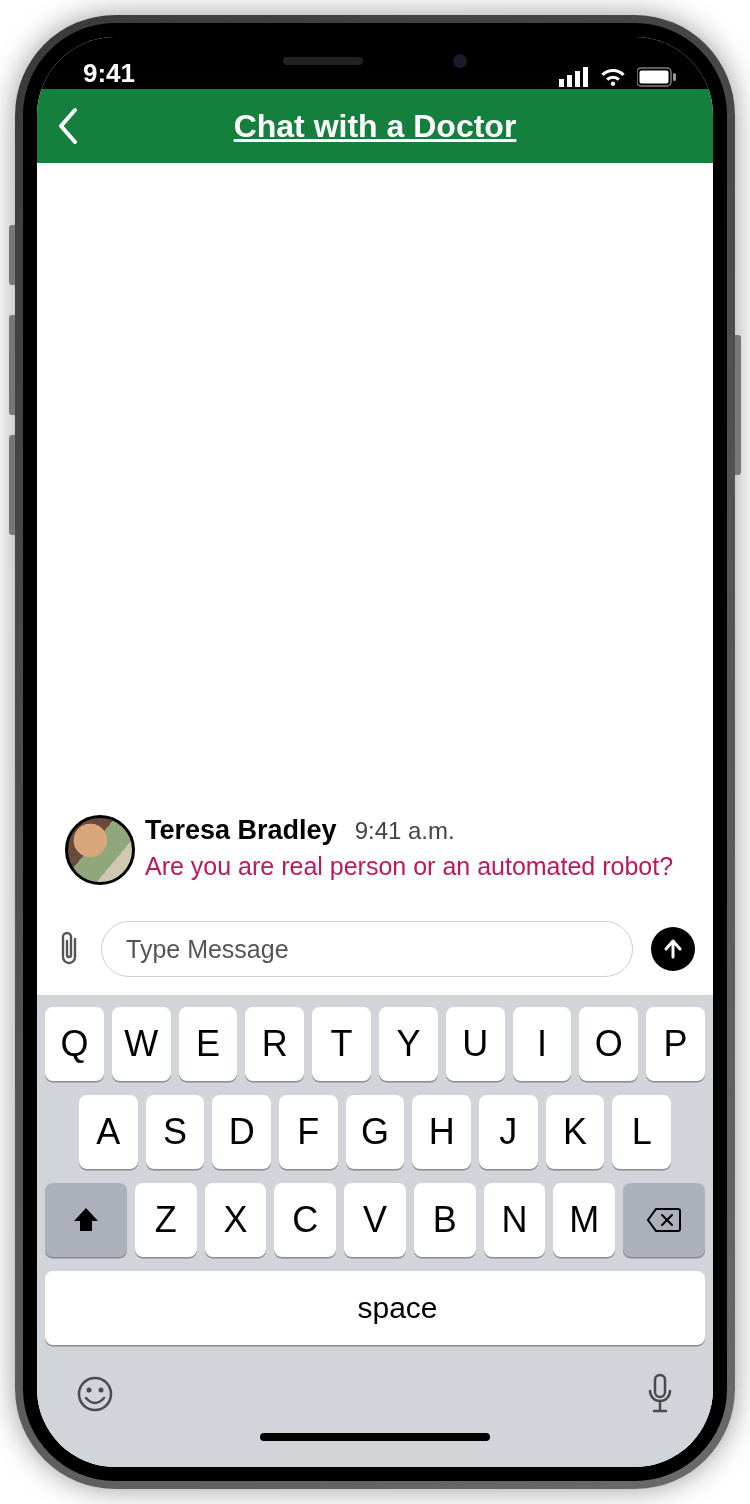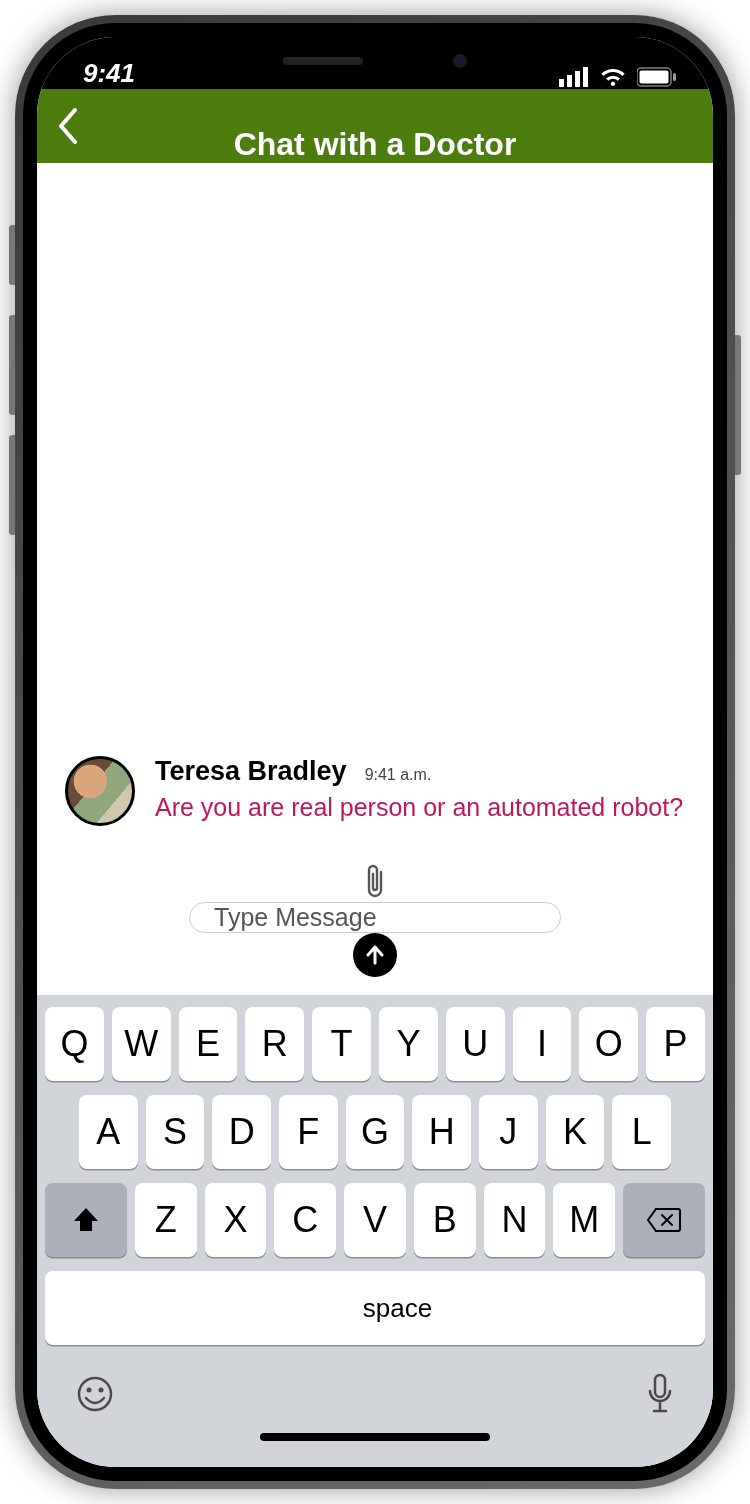--- a/index.html
+++ b/index.html
@@ -40,54 +40,55 @@
     z-index:50;
     display:flex; align-items:center; justify-content:center; gap:60px;
   }
   .speaker{width:80px;height:8px;background:#222;border-radius:4px;}
   .cam{width:14px;height:14px;background:#1a1a2a;border-radius:50%;margin-left:30px;}
 
   .status-bar{
     height:52px; background:#000; color:#fff;
     display:flex; justify-content:space-between; align-items:flex-end;
     padding:0 36px 0 46px;
-    font-weight:600; font-size:26px;font-style:italic;
+    font-weight:600; font-size:26px;
   }
   .status-right{display:flex;align-items:flex-end;gap:10px;margin-bottom:2px;}
 
   .header{
-    height:74px; background:#4d7c0f; color:#fff;
-    display:flex; align-items:flex-end; justify-content:center;
+    height:74px; background:#15803d; color:#fff;
+    display:flex; align-items:center; justify-content:center;
     position:relative;
+    text-decoration:underline;
   }
   .header-title{font-size:32px;font-weight:700;}
   .back{position:absolute;left:20px;top:50%;transform:translateY(-50%);}
 
   .chat-area{flex:1;background:#fff;position:relative;}
 
   .msg{
     position:absolute; left:28px; right:28px; bottom:20px;
-    display:flex; gap:20px; align-items:flex-start;
+    display:flex; gap:10px; align-items:flex-start;
   }
   .avatar{
     width:70px;height:70px;border-radius:50%;
     border:3px solid #000; flex:none;
     background:
       radial-gradient(circle at 35% 35%, #d9a57a 0 28%, transparent 29%),
       linear-gradient(130deg,#6a4a3a 0 40%, #8fa77a 40% 70%, #cfc7b0 70%);
   }
   .msg-body{flex:1;}
   .msg-head{display:flex;align-items:baseline;gap:18px;}
   .msg-name{font-weight:700;font-size:27px;}
-  .msg-time{font-size:16px;color:#444;font-weight:400;}
+  .msg-time{font-size:24px;color:#444;font-weight:400;}
   .msg-text{font-size:25px;color:#be185d;line-height:1.35;margin-top:4px;}
 
   .composer{
     background:#fff; padding:16px 18px 18px;
-    display:flex; align-items:center; flex-direction:column;
+    display:flex; align-items:center; gap:18px;
   }
   .clip{flex:none;}
   .input-wrap{
     flex:1; height:56px; border:1.5px solid #ccc; border-radius:28px;
     display:flex; align-items:center; padding:0 24px;
   }
   .input-wrap input{
     border:none; outline:none; width:100%; font-size:25px; background:transparent;
   }
   .input-wrap input::placeholder{color:#555;}
@@ -103,21 +104,21 @@
     background:#fff;border-radius:8px;height:74px;
     flex:1; display:flex;align-items:center;justify-content:center;
     font-size:36px;font-weight:400;color:#000;
     box-shadow:0 1.5px 0 rgba(0,0,0,.35);
   }
   .kb-row.r2{padding:0 34px;}
   .key-fn{background:#abb0ba;}
   .key-shift,.key-del{flex:0 0 82px;}
   .kb-row.r4{gap:10px;}
   .key-123{flex:0 0 148px;font-size:28px;}
-  .key-space{flex:1;font-size:26px;padding-left:45px;}
+  .key-space{flex:1;font-size:30px;padding-left:45px;}
   .key-go{flex:0 0 148px;font-size:28px;}
 
   .kb-bottom{
     display:flex;justify-content:space-between;align-items:center;
     padding:14px 30px 12px;
   }
 
   .home-indicator{
     height:40px;display:flex;align-items:flex-start;justify-content:center;
     background:#d1d4d9;

